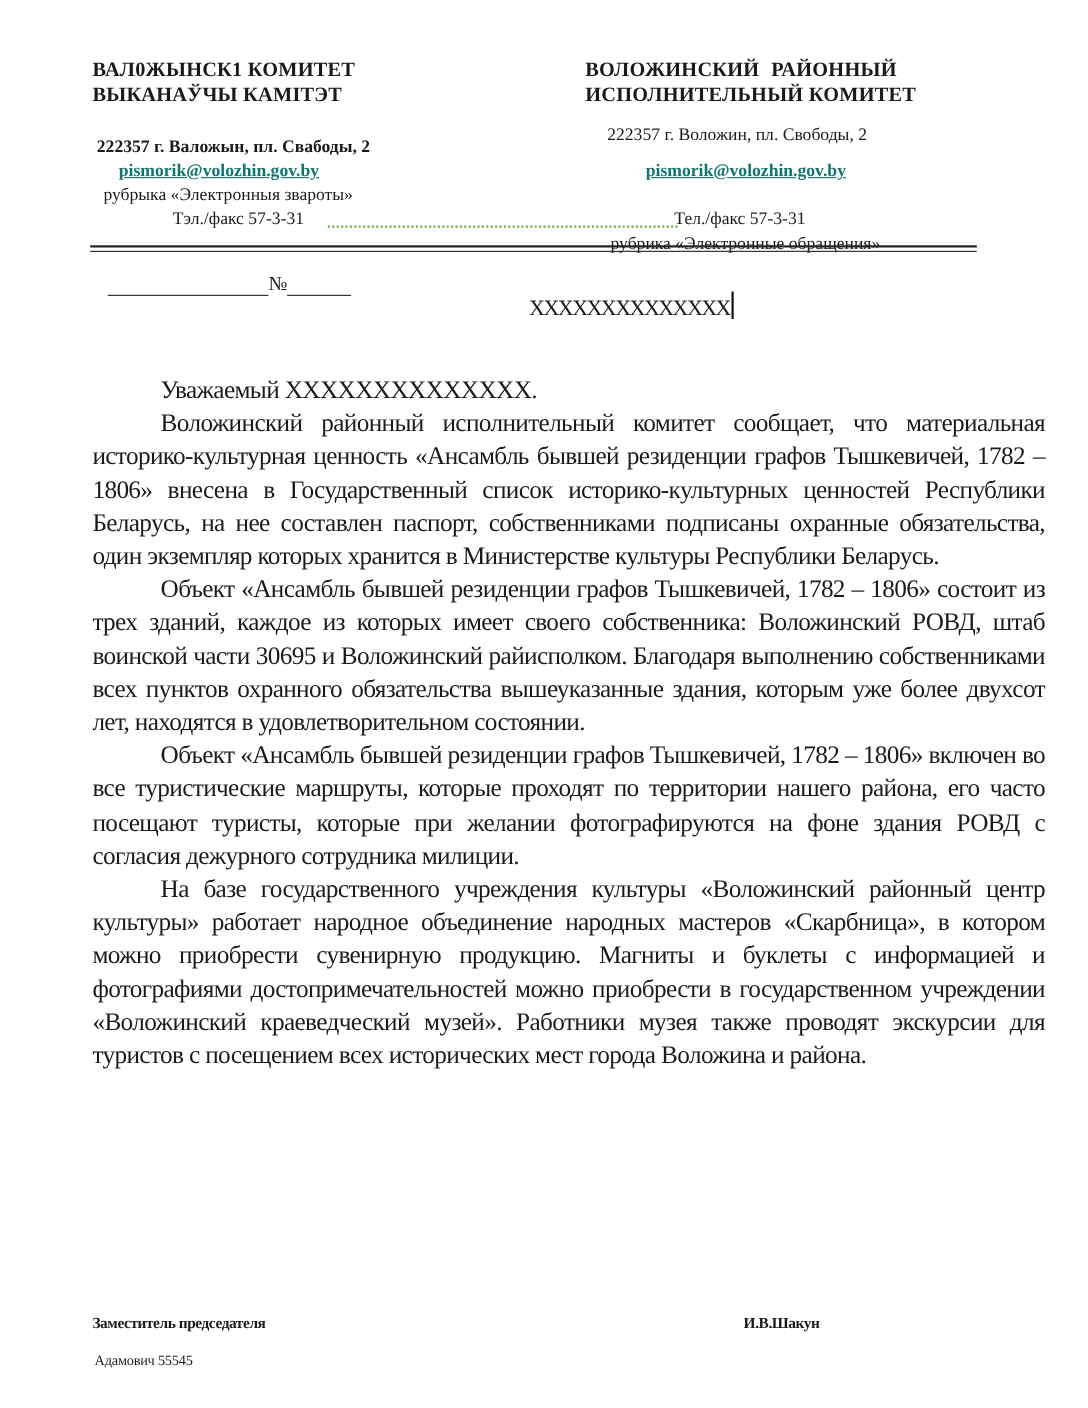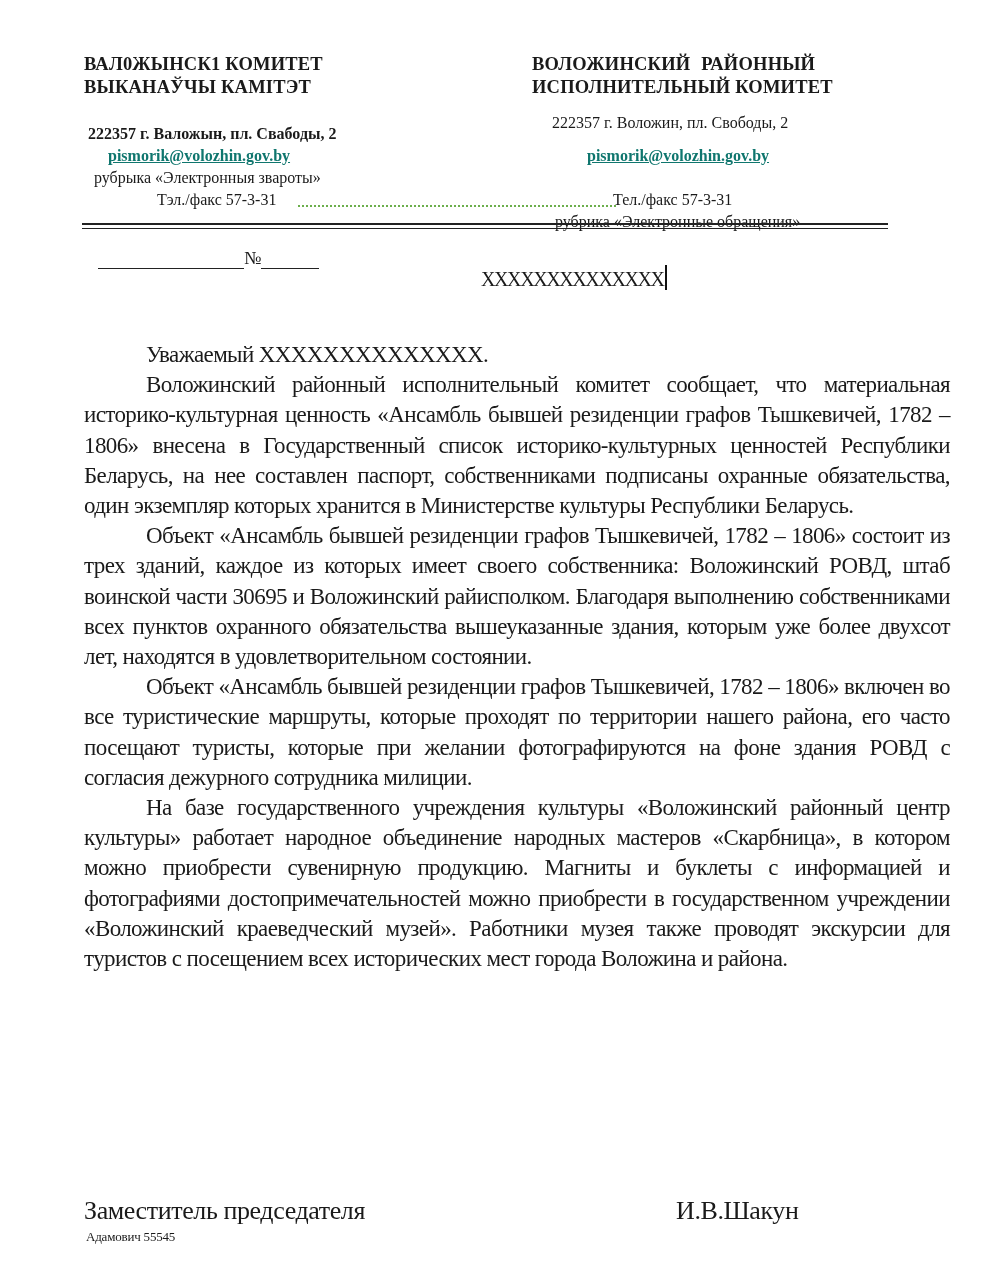--- a/index.html
+++ b/index.html
@@ -26,21 +26,21 @@
   .reg .line2 { display: inline-block; width: 58px; border-bottom: 1px solid #222; height: 18px; vertical-align: bottom; }
   .recipient {
     left: 481px; top: 265px; font-size: 20px; letter-spacing: -1.4px; font-family: "Liberation Sans Narrow", "Liberation Serif", serif;
   }
   .caret { display: inline-block; width: 2px; height: 25px; background: #111; vertical-align: -4px; margin-left: 1px; }
   .body {
     left: 84px; top: 340px; width: 866px;
     font-size: 23px; line-height: 30.2px; text-align: justify; letter-spacing: -0.6px;
   }
   .body p { margin: 0; text-indent: 62px; }
-  .footer { font-size: 26px; letter-spacing: -0.4px; }
+  .footer { font-size: 14px; letter-spacing: -0.4px; font-weight: bold; }
   .sign-left { left: 84px; top: 1196px; }
   .sign-right { left: 676px; top: 1196px; }
   .exec { left: 86px; top: 1229px; font-size: 13px; letter-spacing: -0.2px; }
 </style>
 </head>
 <body>
 
 <div class="abs hdr-title hdr-left">
   <div>ВАЛ0ЖЫНСК1 КОМИТЕТ</div>
   <div>ВЫКАНАЎЧЫ КАМІТЭТ</div>

